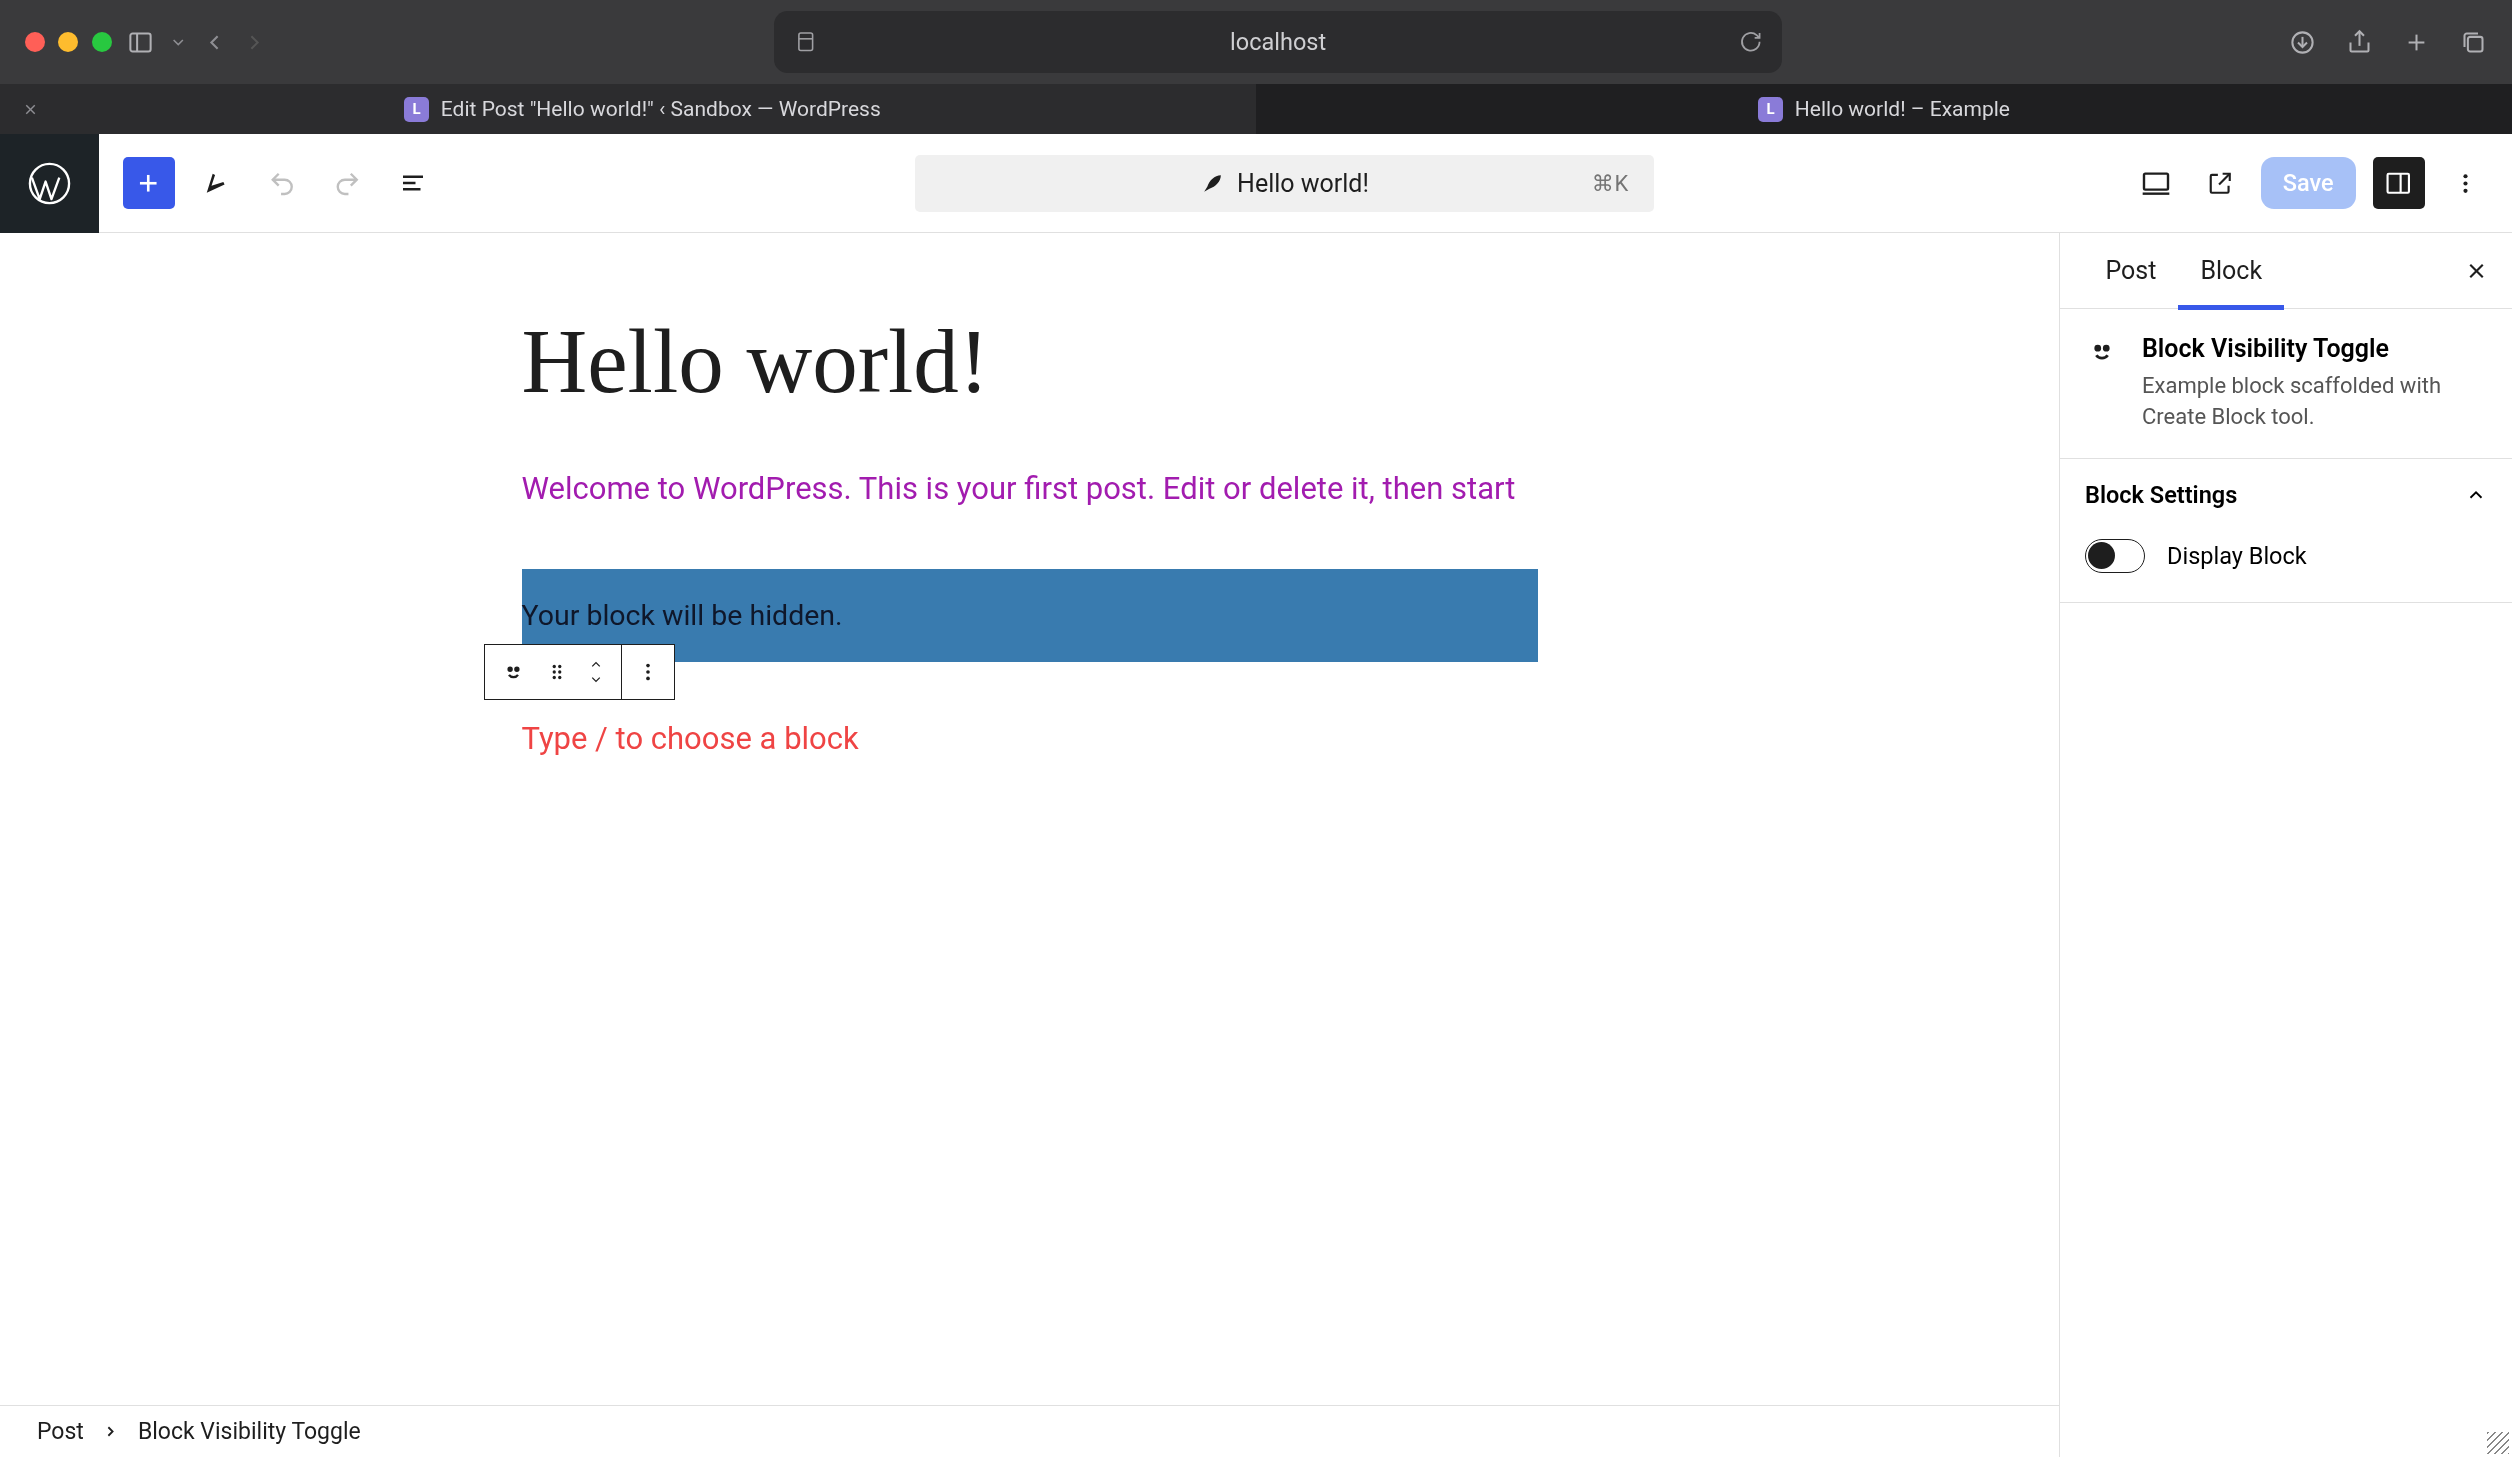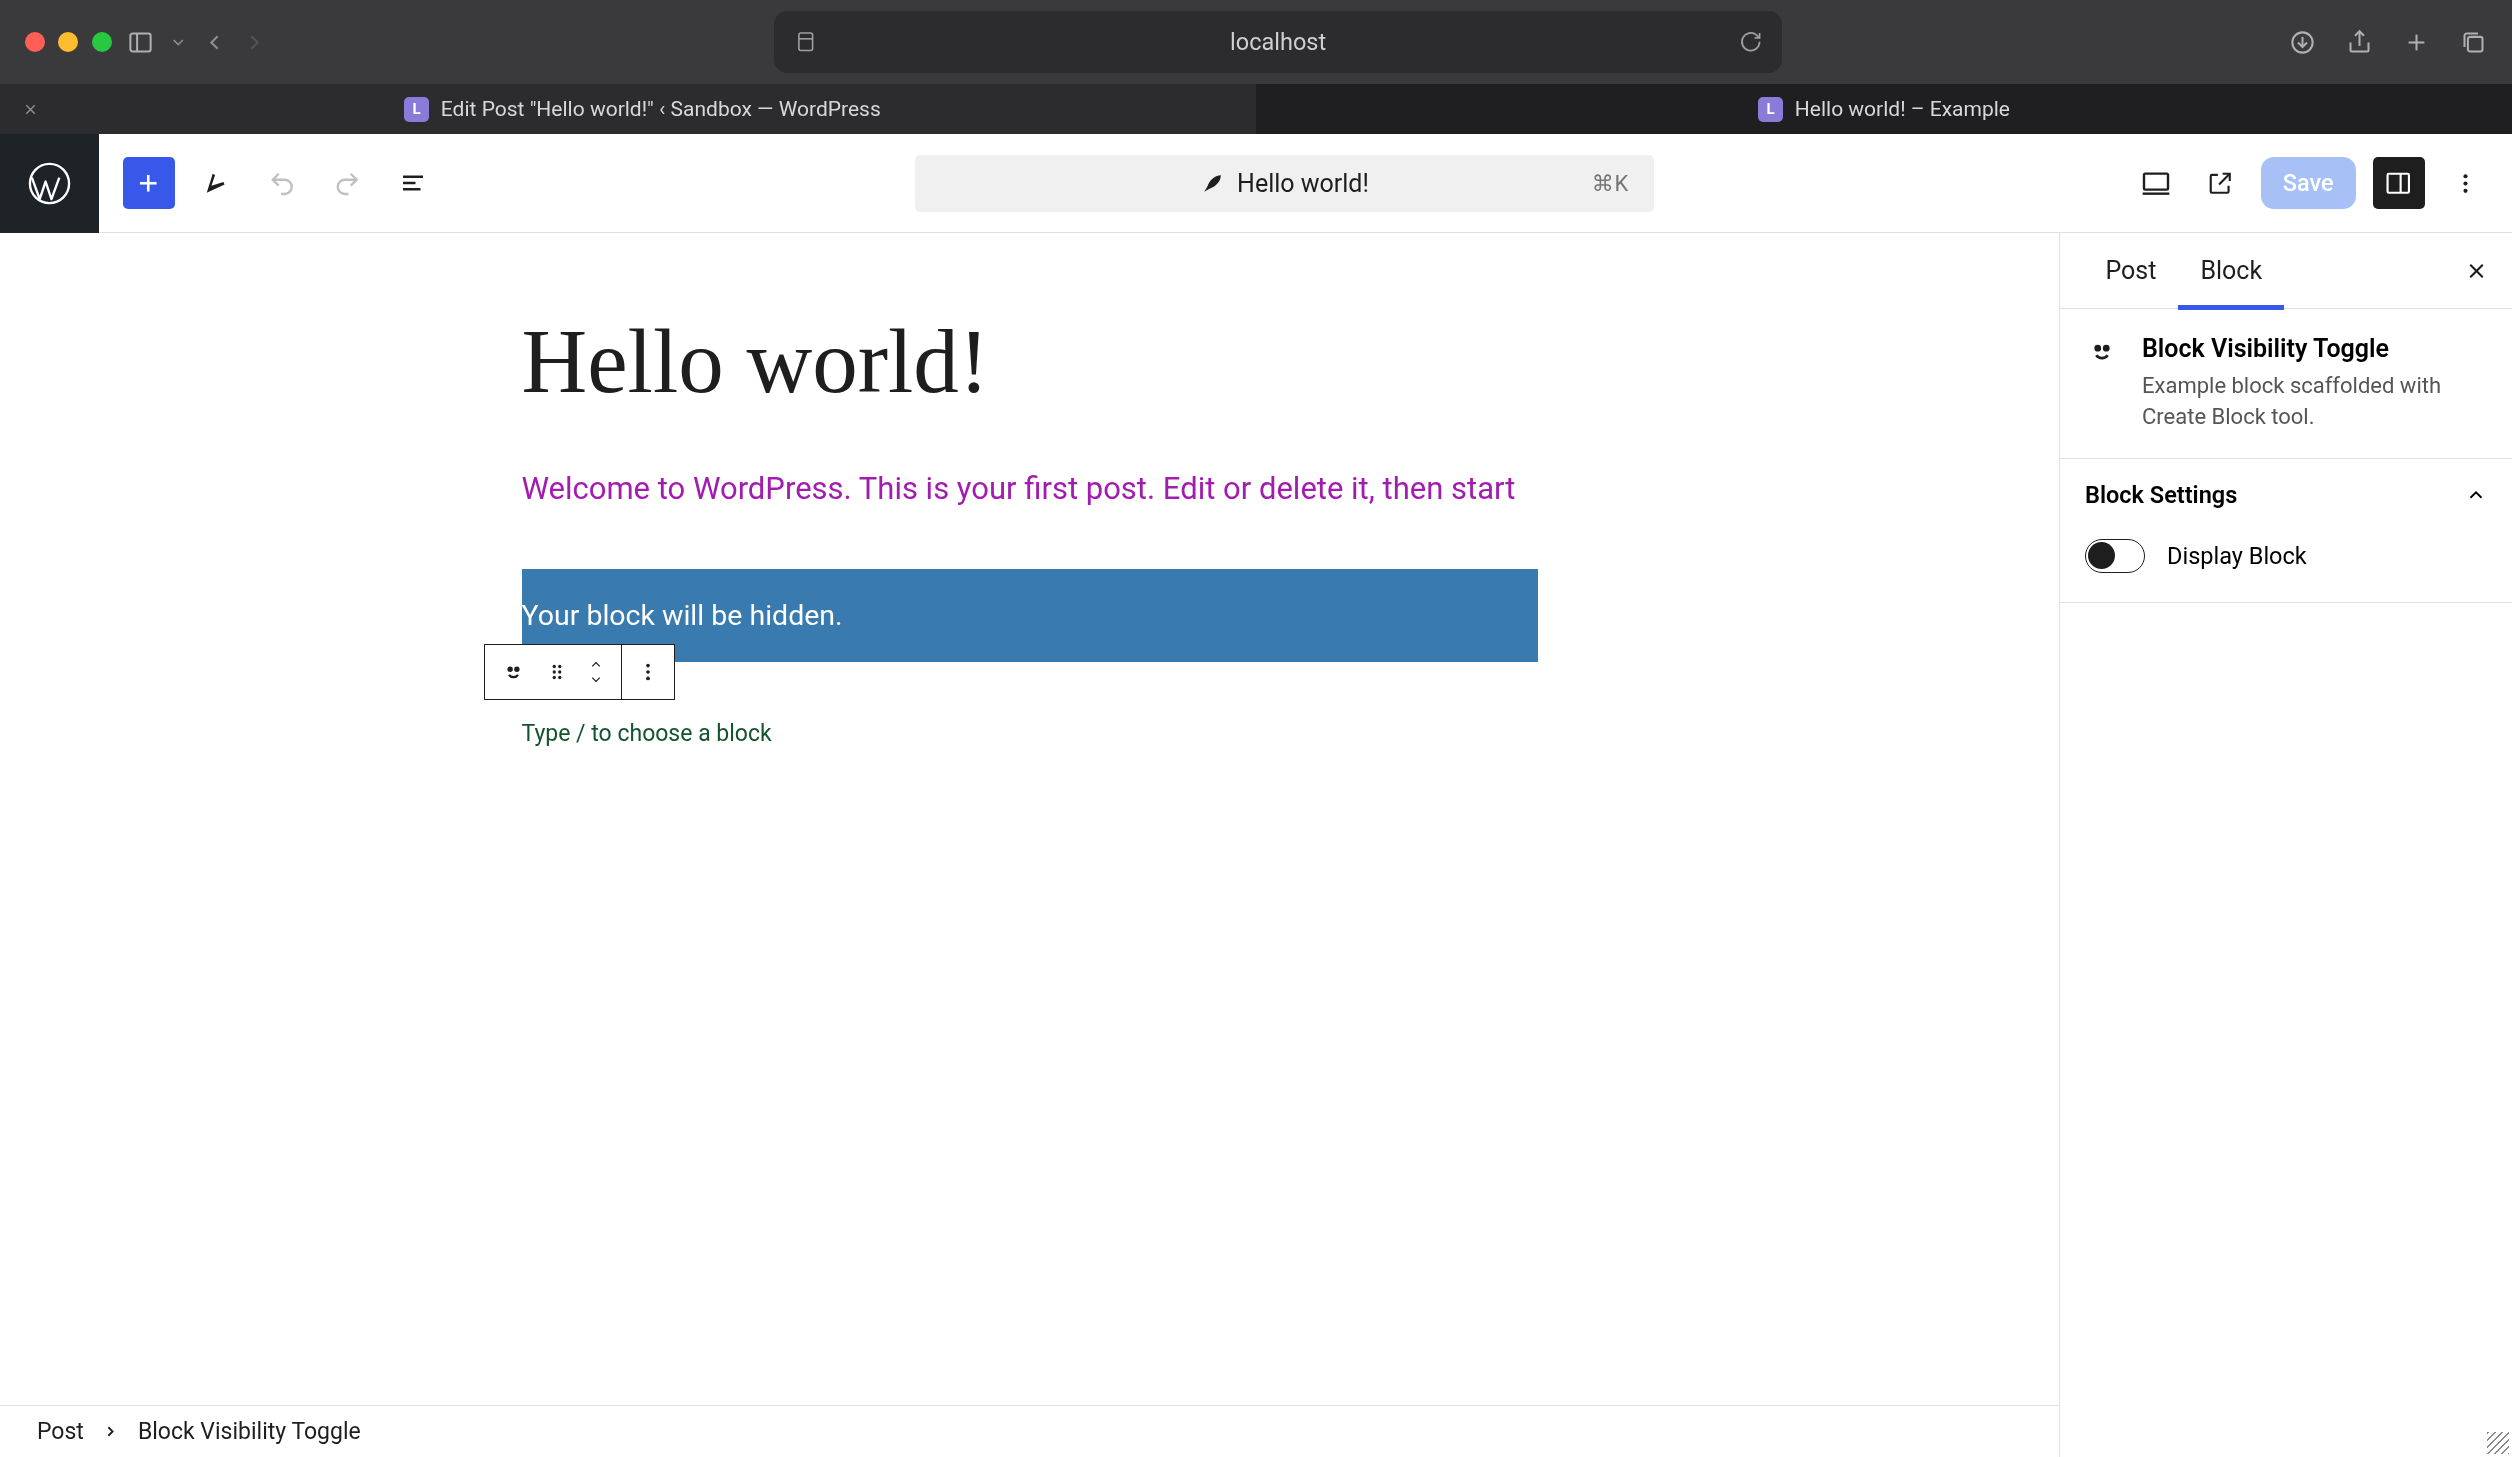--- a/index.html
+++ b/index.html
@@ -54,22 +54,22 @@
 
 
 .block-toolbar{ position:absolute; left:484px; top:411px; display:flex; background:#fff; border:1.7px solid #1e1e1e; }
 .bt-group{ display:flex; align-items:center; padding:11.8px 15px; gap:18.5px; border-right:1.7px solid #1e1e1e; }
 .bt-group:last-child{ border-right:none; }
 .bt-btn{ color:#1e1e1e; display:flex; align-items:center; }
 .movers{ display:flex; flex-direction:column; gap:0px; }
 .movers span{ line-height:8.4px; }
 
 
-.selected-block{ background:#397baf; color:#ffffff; padding:30px 0 30px 0; font-size:28.5px; margin-top:55px; }
-.placeholder-row{ color:#14532d; font-size:23px; margin-top:58px; }
+.selected-block{ background:#397baf; color:#0f172a; padding:30px 0 30px 0; font-size:28.5px; margin-top:55px; }
+.placeholder-row{ color:#ef4444; font-size:31px; margin-top:58px; }
 
 
 .sidebar-panel{ position:absolute; top:99px; right:0; bottom:0; width:453px; background:#fff; border-left:1.7px solid #e0e0e0; display:flex; flex-direction:column; }
 .panel-tabs{ height:76px; display:flex; align-items:stretch; border-bottom:1.7px solid #e0e0e0; padding:0 23.5px; position:relative; }
 .panel-tab{ padding:0 22px; display:flex; align-items:center; font-size:25px; color:#1e1e1e; position:relative; }
 .panel-tab.active::after{ content:""; position:absolute; left:0; right:0; bottom:-1.7px; height:5px; background:#3858e9; }
 .panel-close{ position:absolute; right:23.5px; top:50%; transform:translateY(-50%); color:#1e1e1e; }
 
 .block-card{ padding:25px 25px; display:flex; gap:20px; border-bottom:1.7px solid #e0e0e0; }
 .block-card .ic{ width:37px; color:#1e1e1e; flex-shrink:0;}

